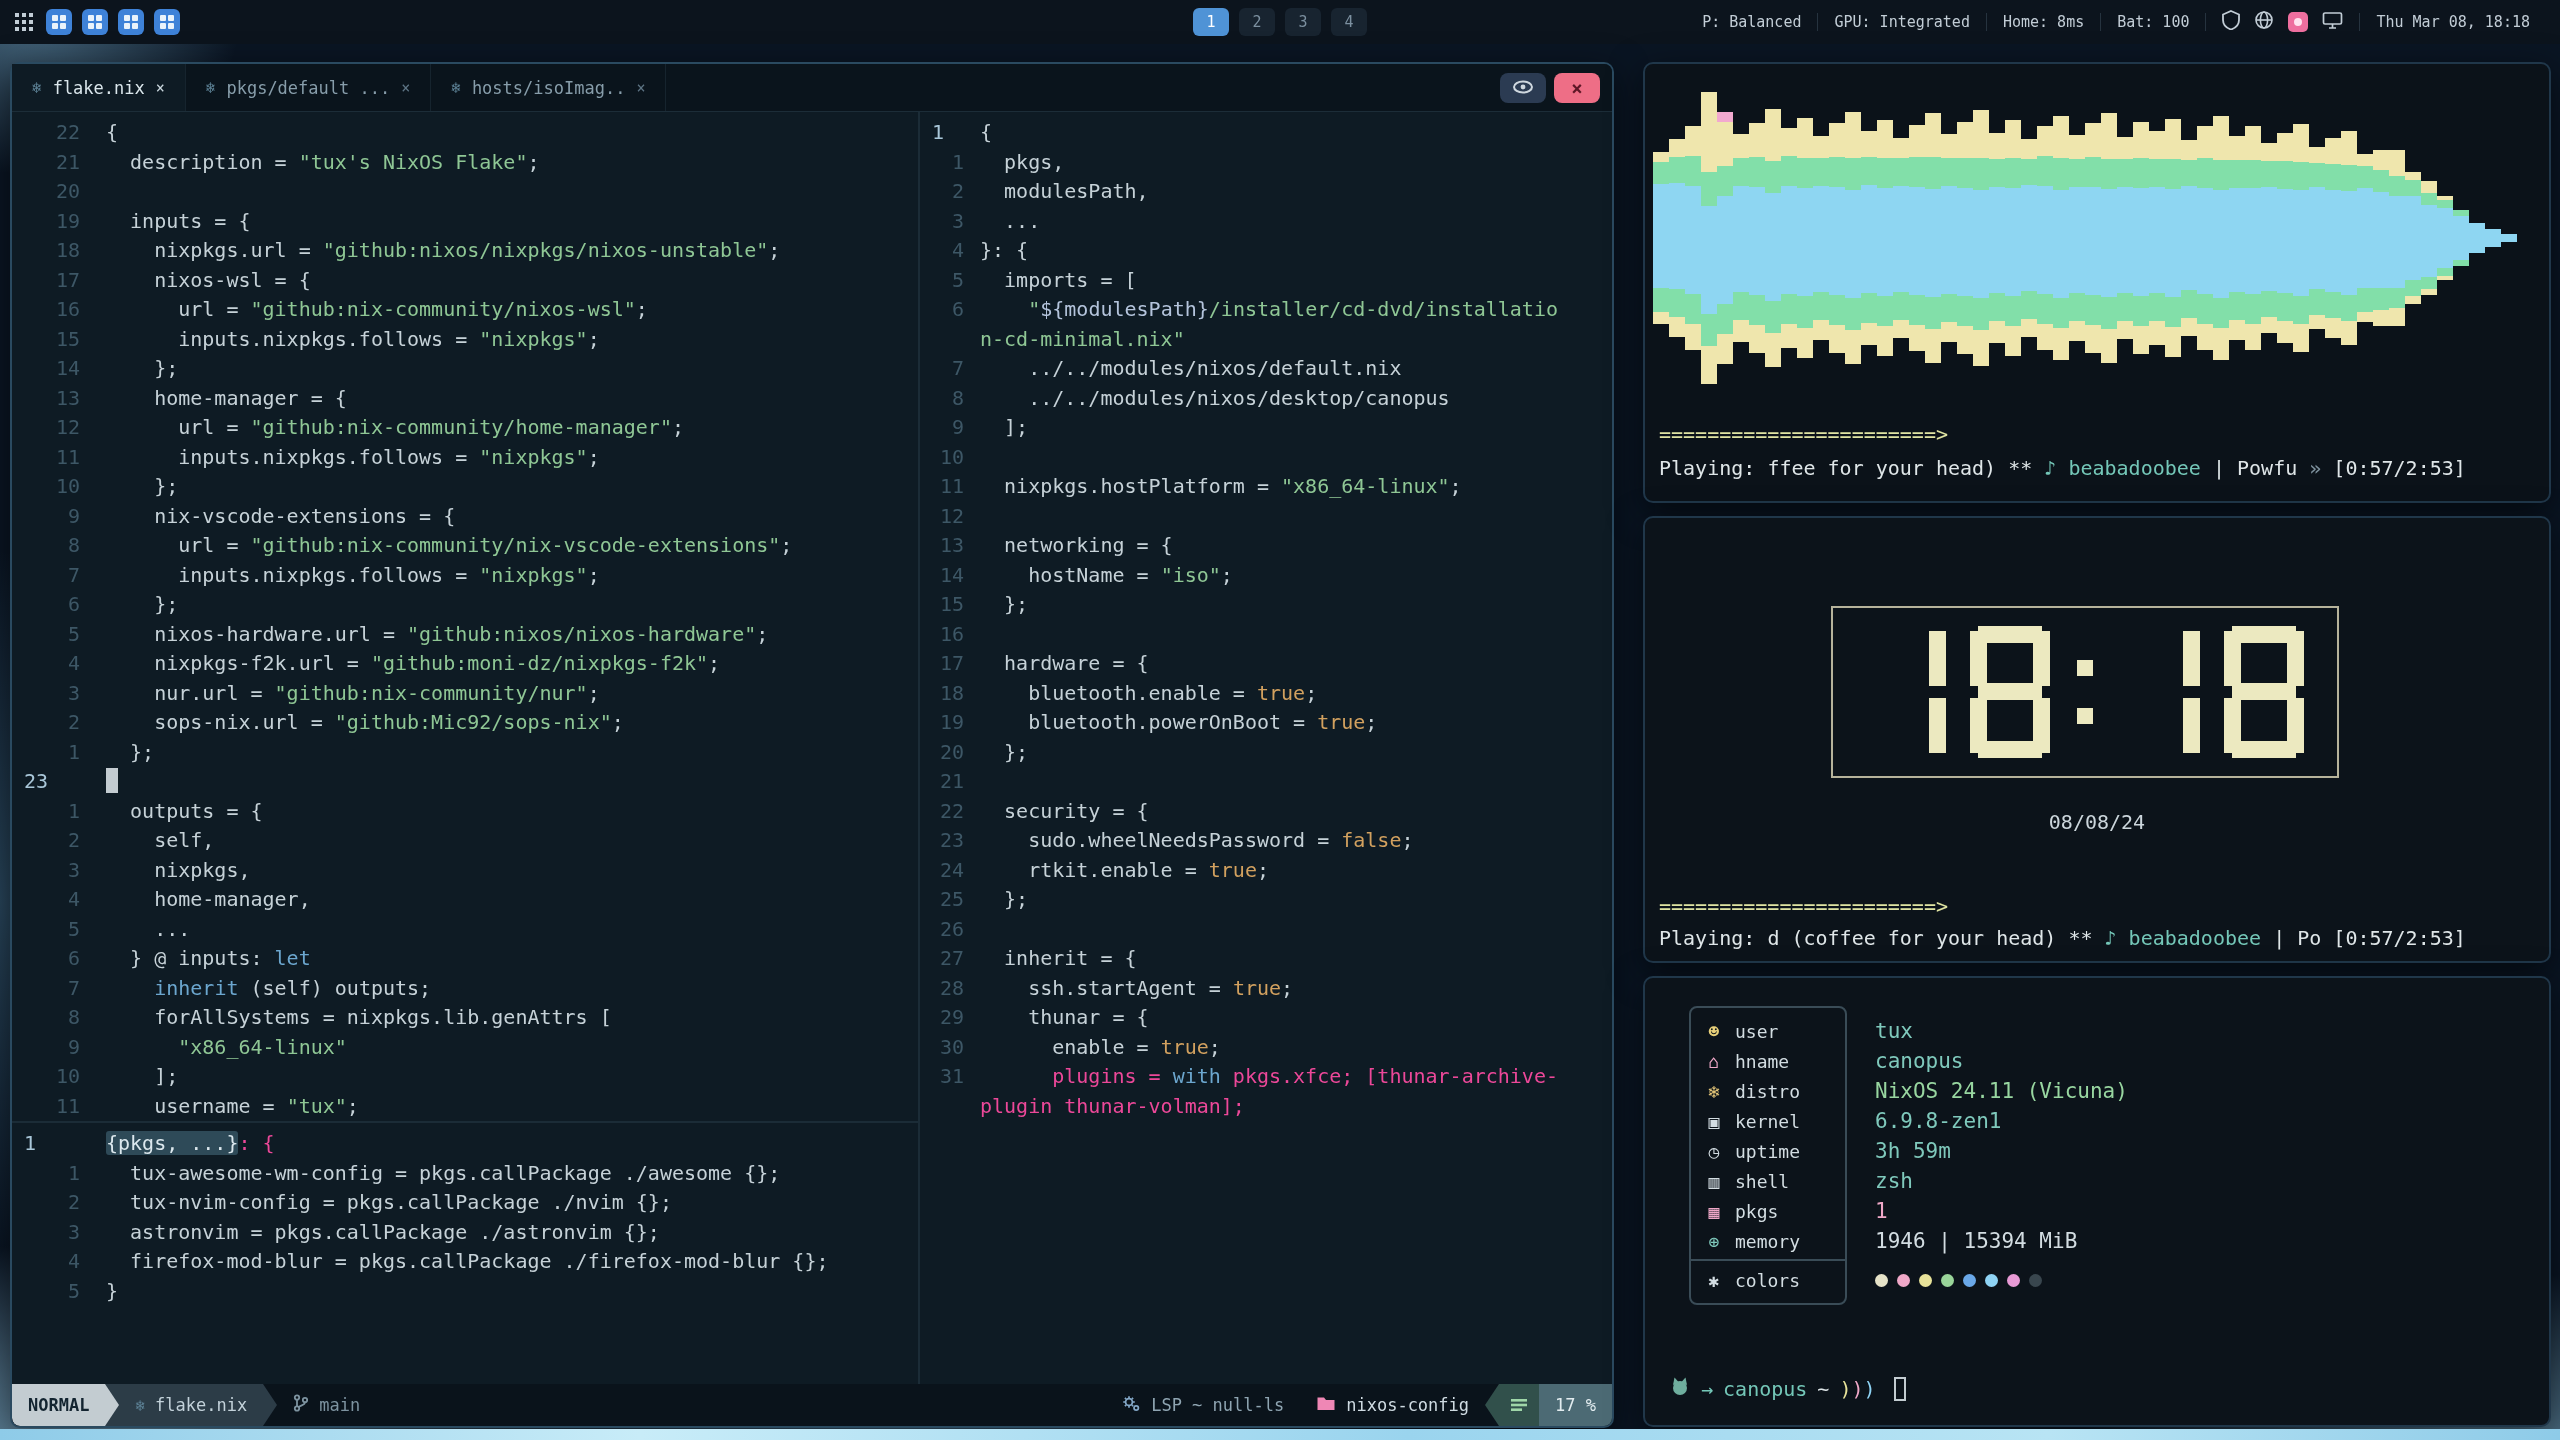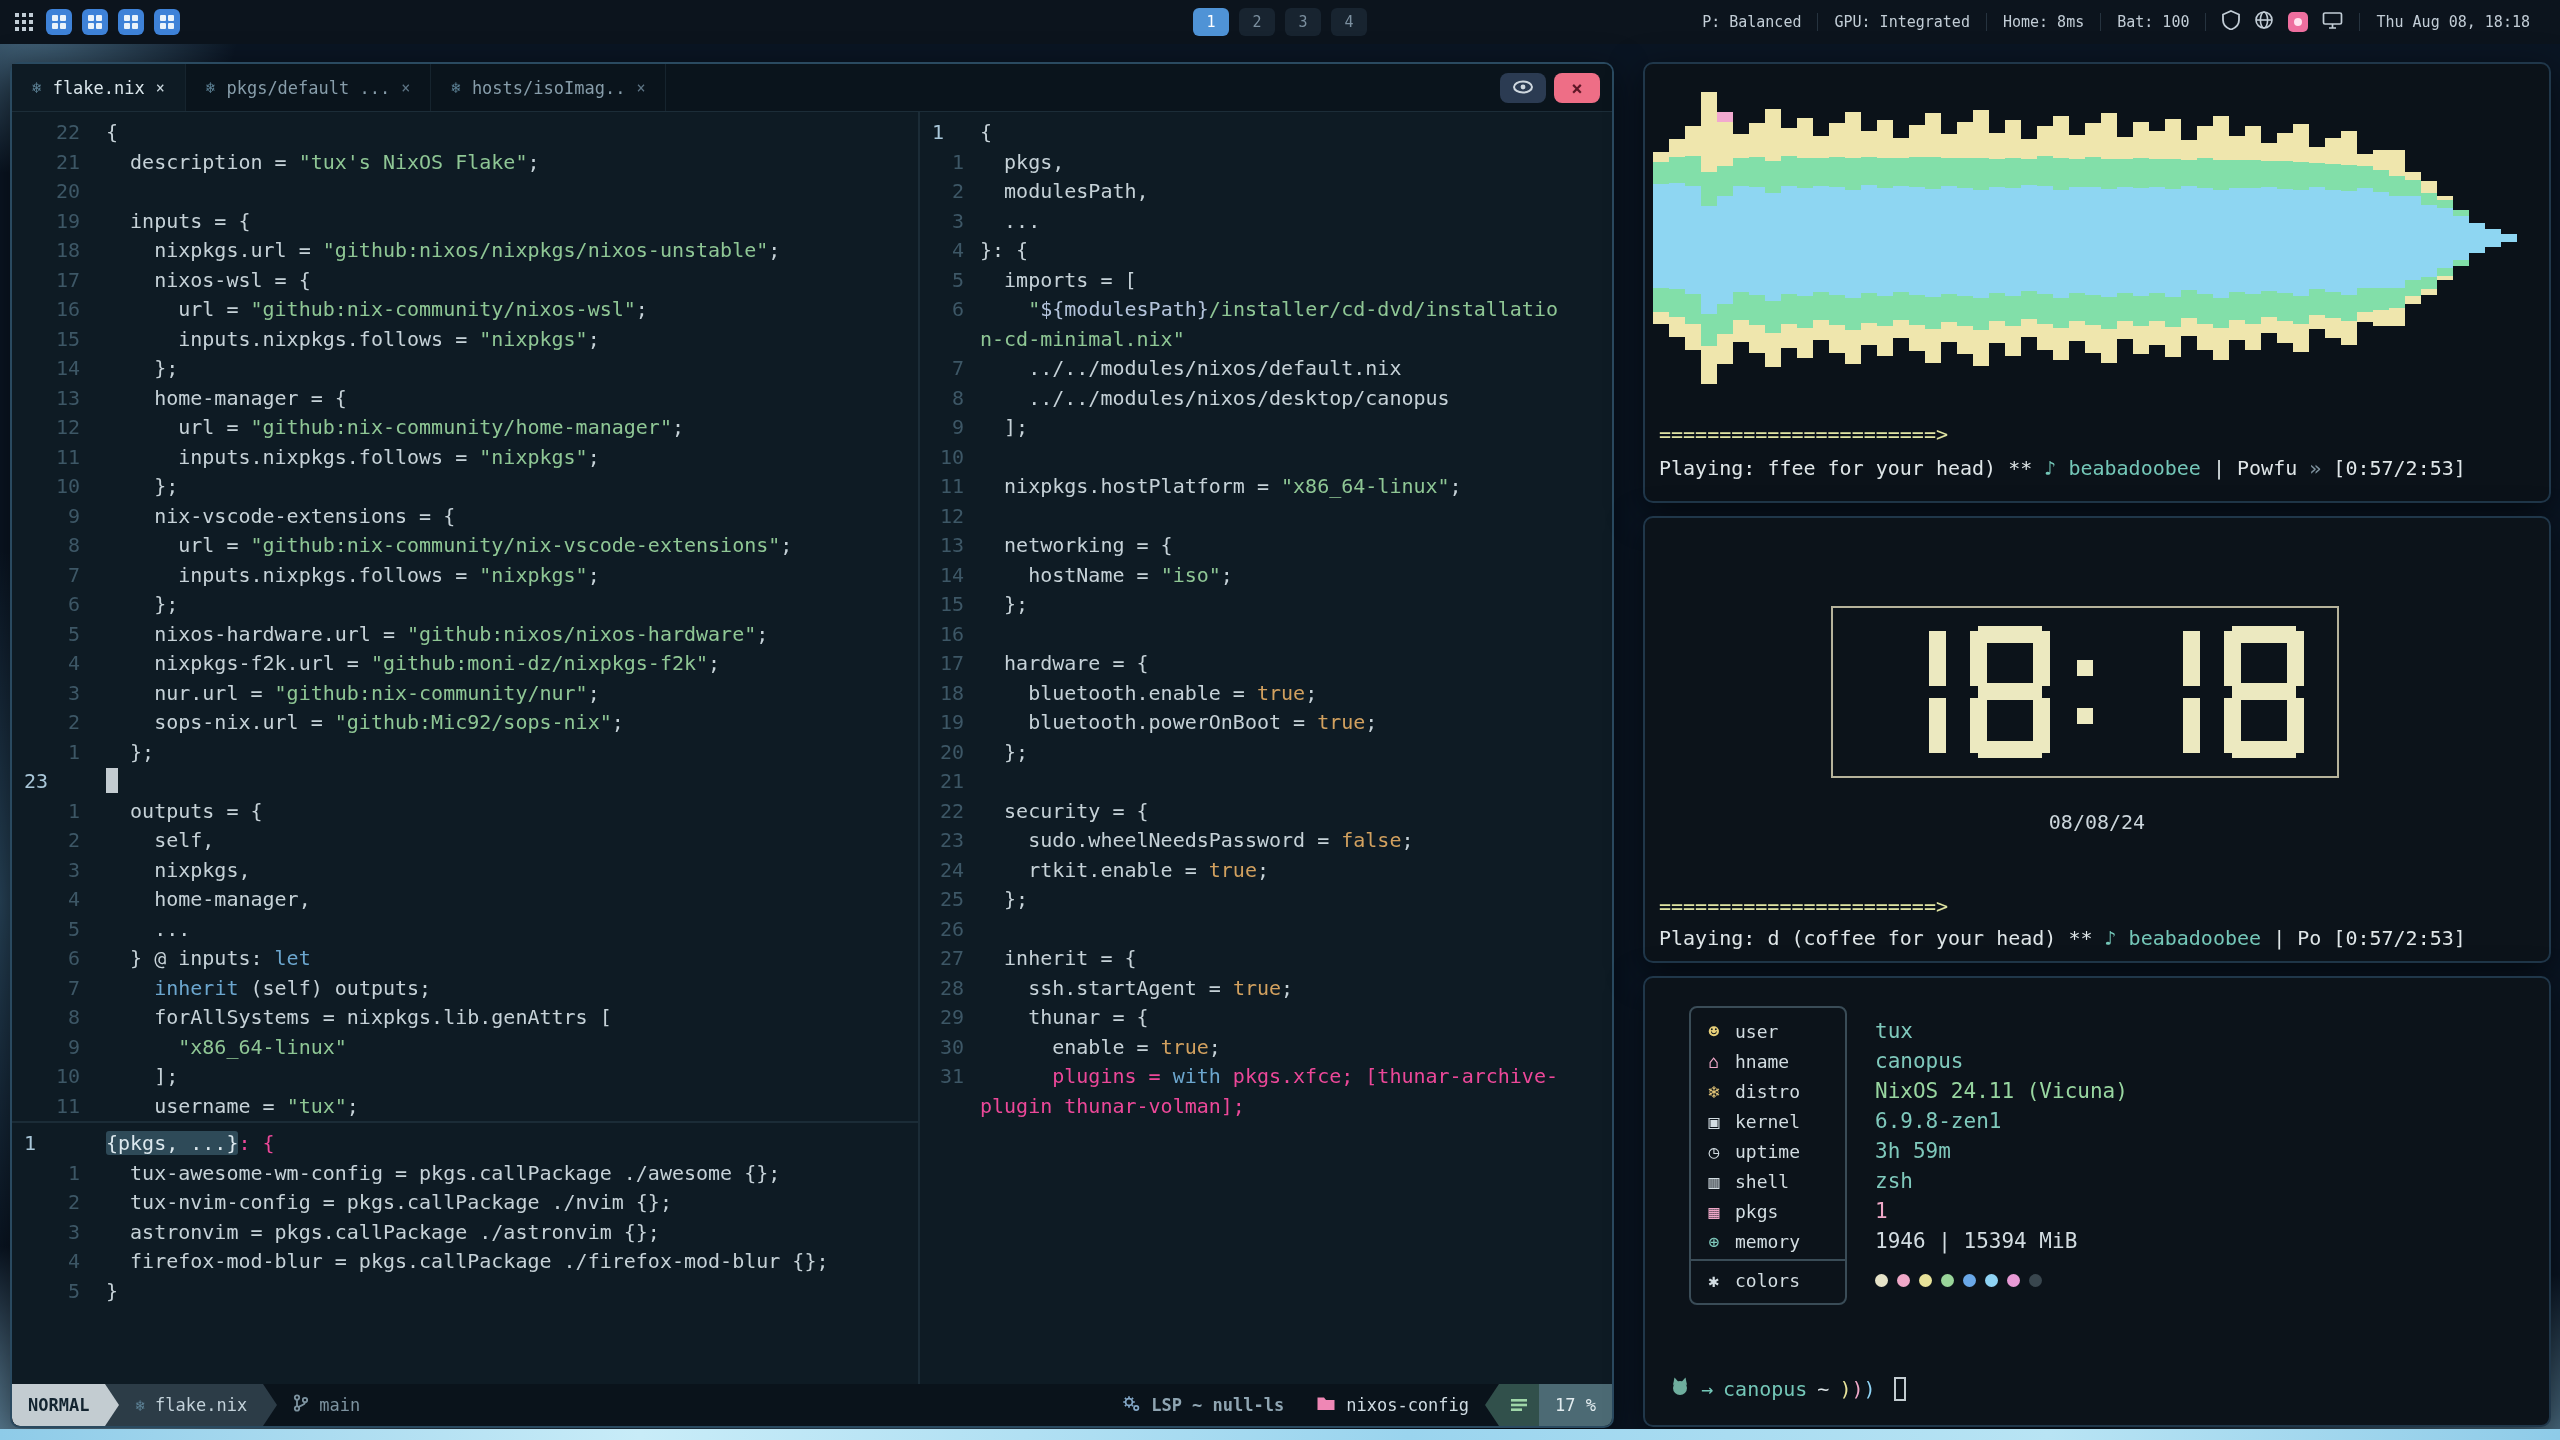--- a/index.html
+++ b/index.html
@@ -68,21 +68,21 @@
   .pln{ color:#ec4899; } .str{ color:#8fc795; } .kw{ color:#6ca7cf; }
   .bool{ color:#d2a15f; } .int{ color:#b4c4dc; }
   .selbg{ background:#2e4a58; color:#dce8ee; border-radius:3px; }
 
   .statusline{ height:42px; flex:none; display:flex; align-items:stretch; background:#0a131b;
     border-radius:0 0 8px 8px; font-size:17px; overflow:hidden; }
   .seg{ display:flex; align-items:center; gap:10px; padding:0 16px; white-space:nowrap; }
   .seg-mode{ background:#c3ccd1; color:#132430; font-weight:bold; border-radius:0 0 0 8px; }
   .seg-file{ background:#2c3c47; color:#c3d2da; }
   .seg-branch{ color:#7d93a0; }
-  .seg-lsp{ color:#8fa5b2;font-weight:bold; }
+  .seg-lsp{ color:#8fa5b2; }
   .seg-proj{ color:#cfdbe2; }
   .seg-icon{ background:#31504b; color:#9fd6a8; padding:0 12px; }
   .seg-pct{ background:#4c6a74; color:#e2ecef; }
   .triwrap{ display:flex; }
   .tri{ width:0; height:0; border-top:21px solid transparent; border-bottom:21px solid transparent; }
 
   
   #viz{ left:1643px; top:62px; width:908px; height:441px; background:#0b1219; border:2px solid #20374a; }
   .wave-area{ position:absolute; left:8px; top:8px; width:888px; height:332px;
     display:flex; align-items:center; overflow:hidden; }
@@ -234,21 +234,21 @@
           <svg width="21" height="19" viewBox="0 0 21 19">
               <g fill="none" stroke="#c2cdd6" stroke-width="1.7">
             <rect x="1.5" y="2" width="18" height="11" rx="1.5"></rect>
                 <path d="M7 17 H14 M10.5 13 V17"></path>
               </g>
             </svg>
         </span>
       </div>
       <div class="bar-div"></div>
       <div class="bar-seg">
-          <span>Thu Aug 08, 18:18</span>
+          <span>Thu Mar 08, 18:18</span>
         </div>
     </div>
   </div>
 
   <div class="win" id="editor">
     <div class="tabbar">
       <div class="tab active">
         <span class="nixi">❄</span>
         <span>flake.nix</span>
         <span class="x">×</span>

